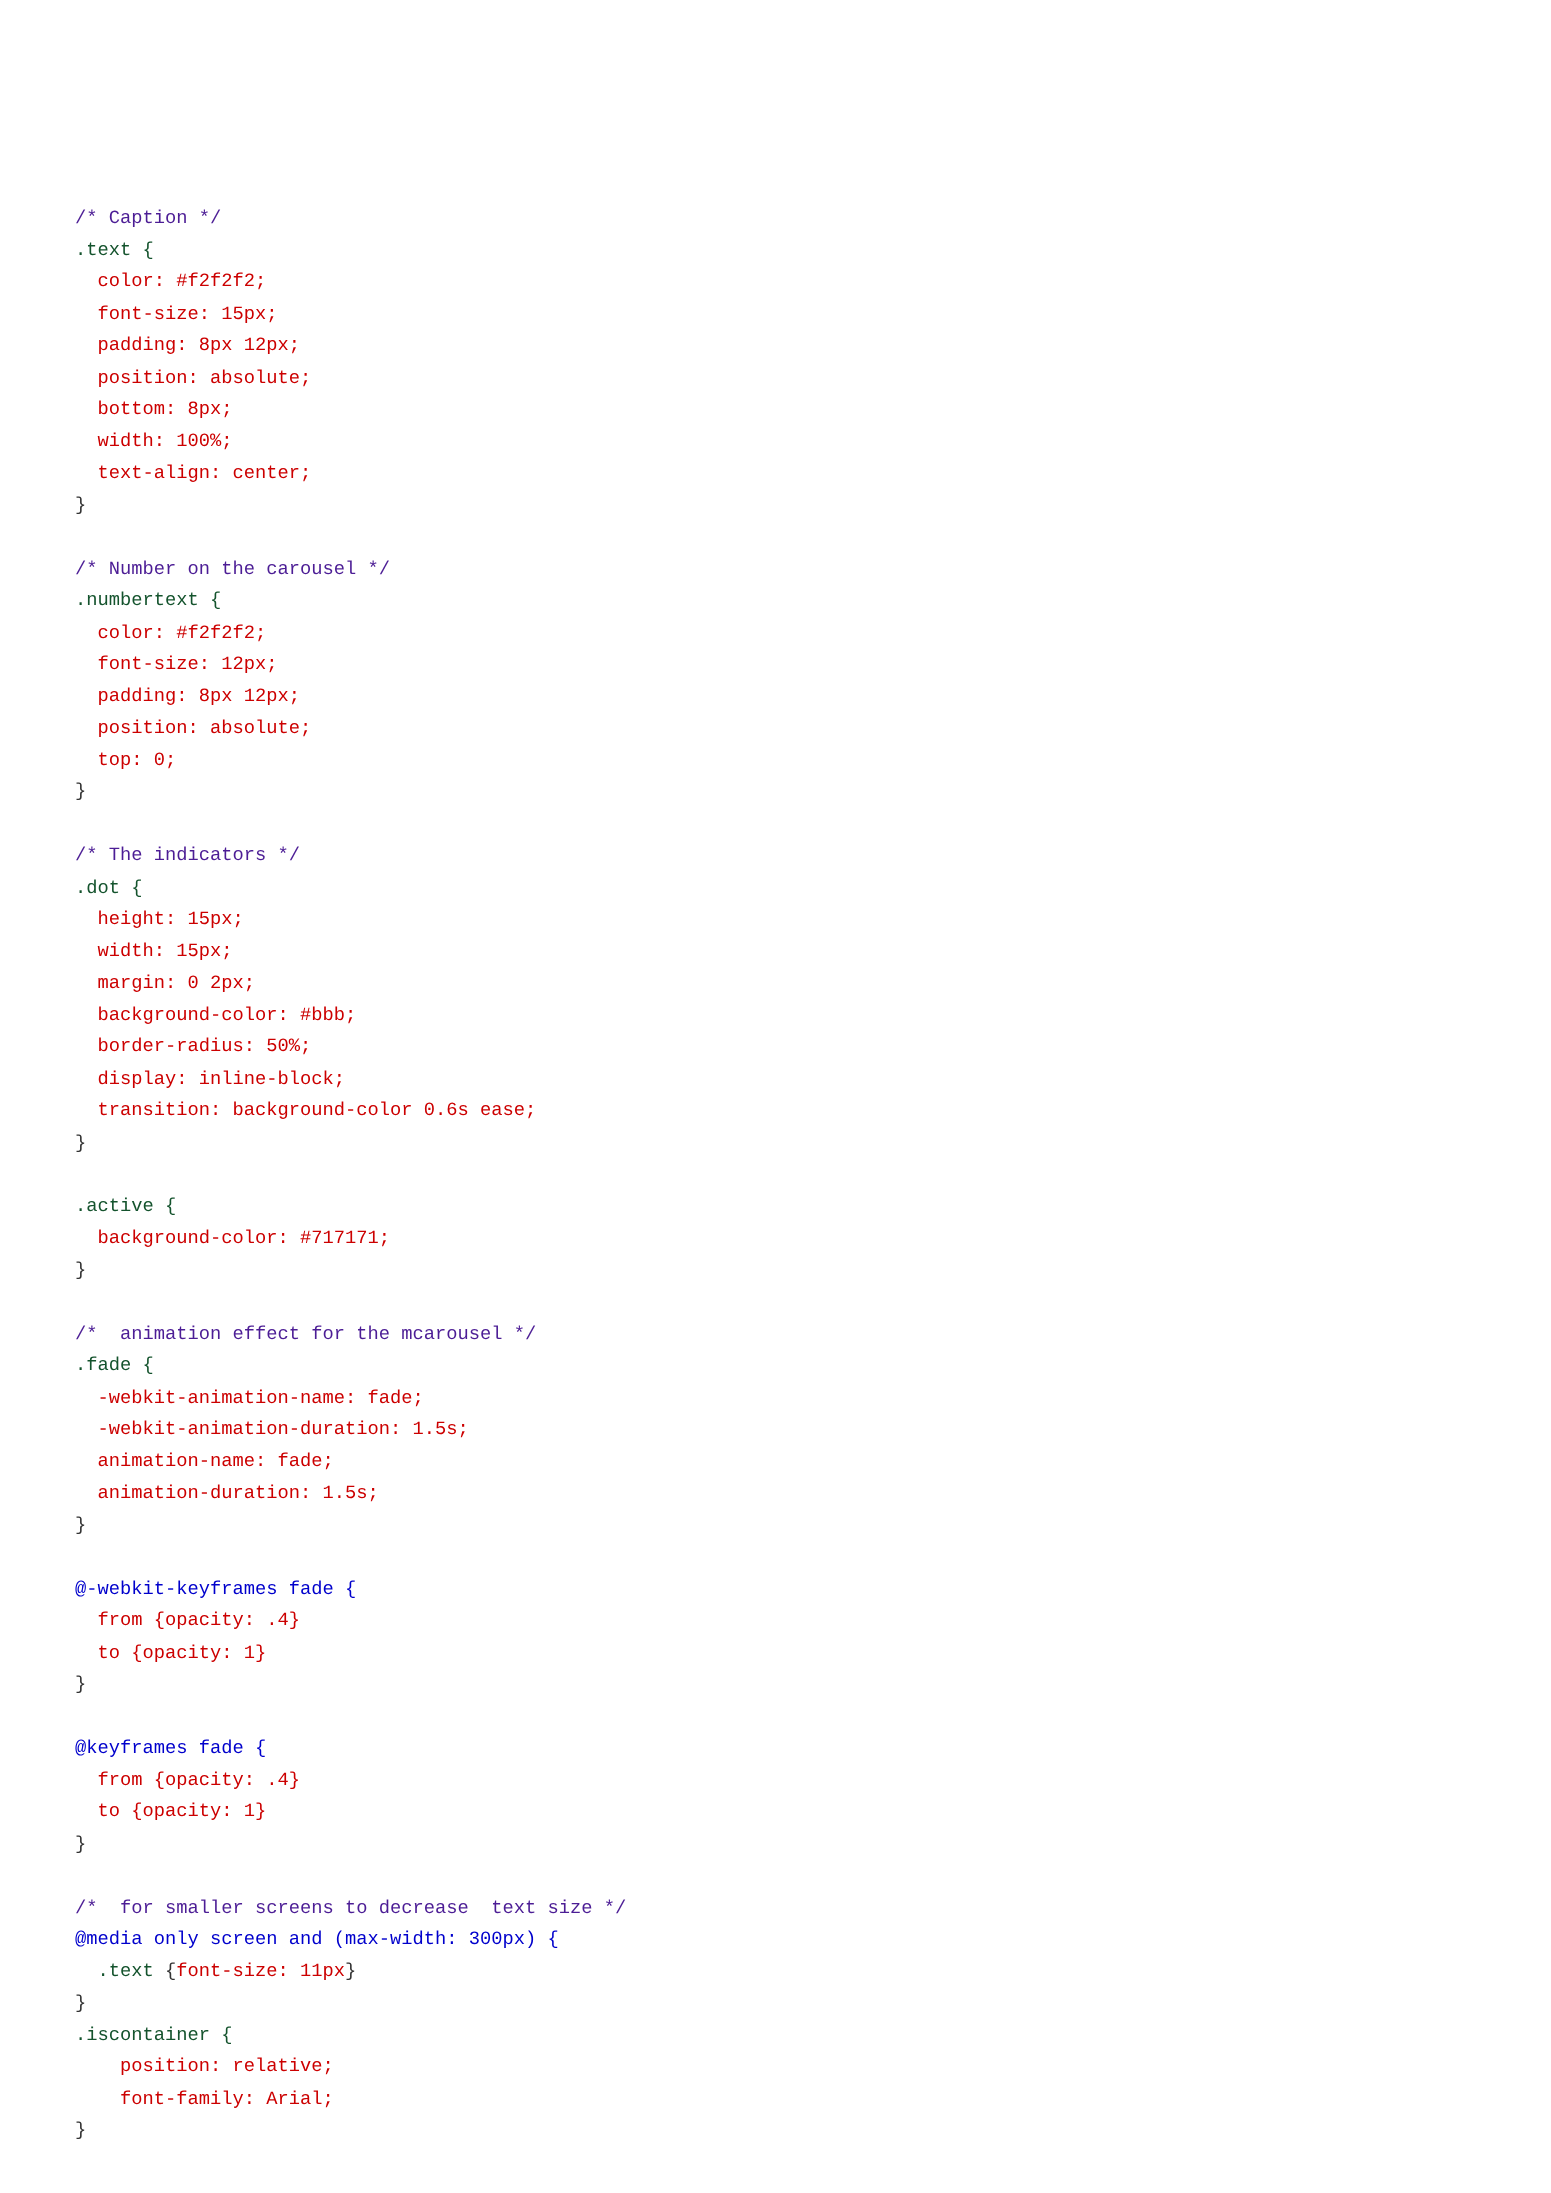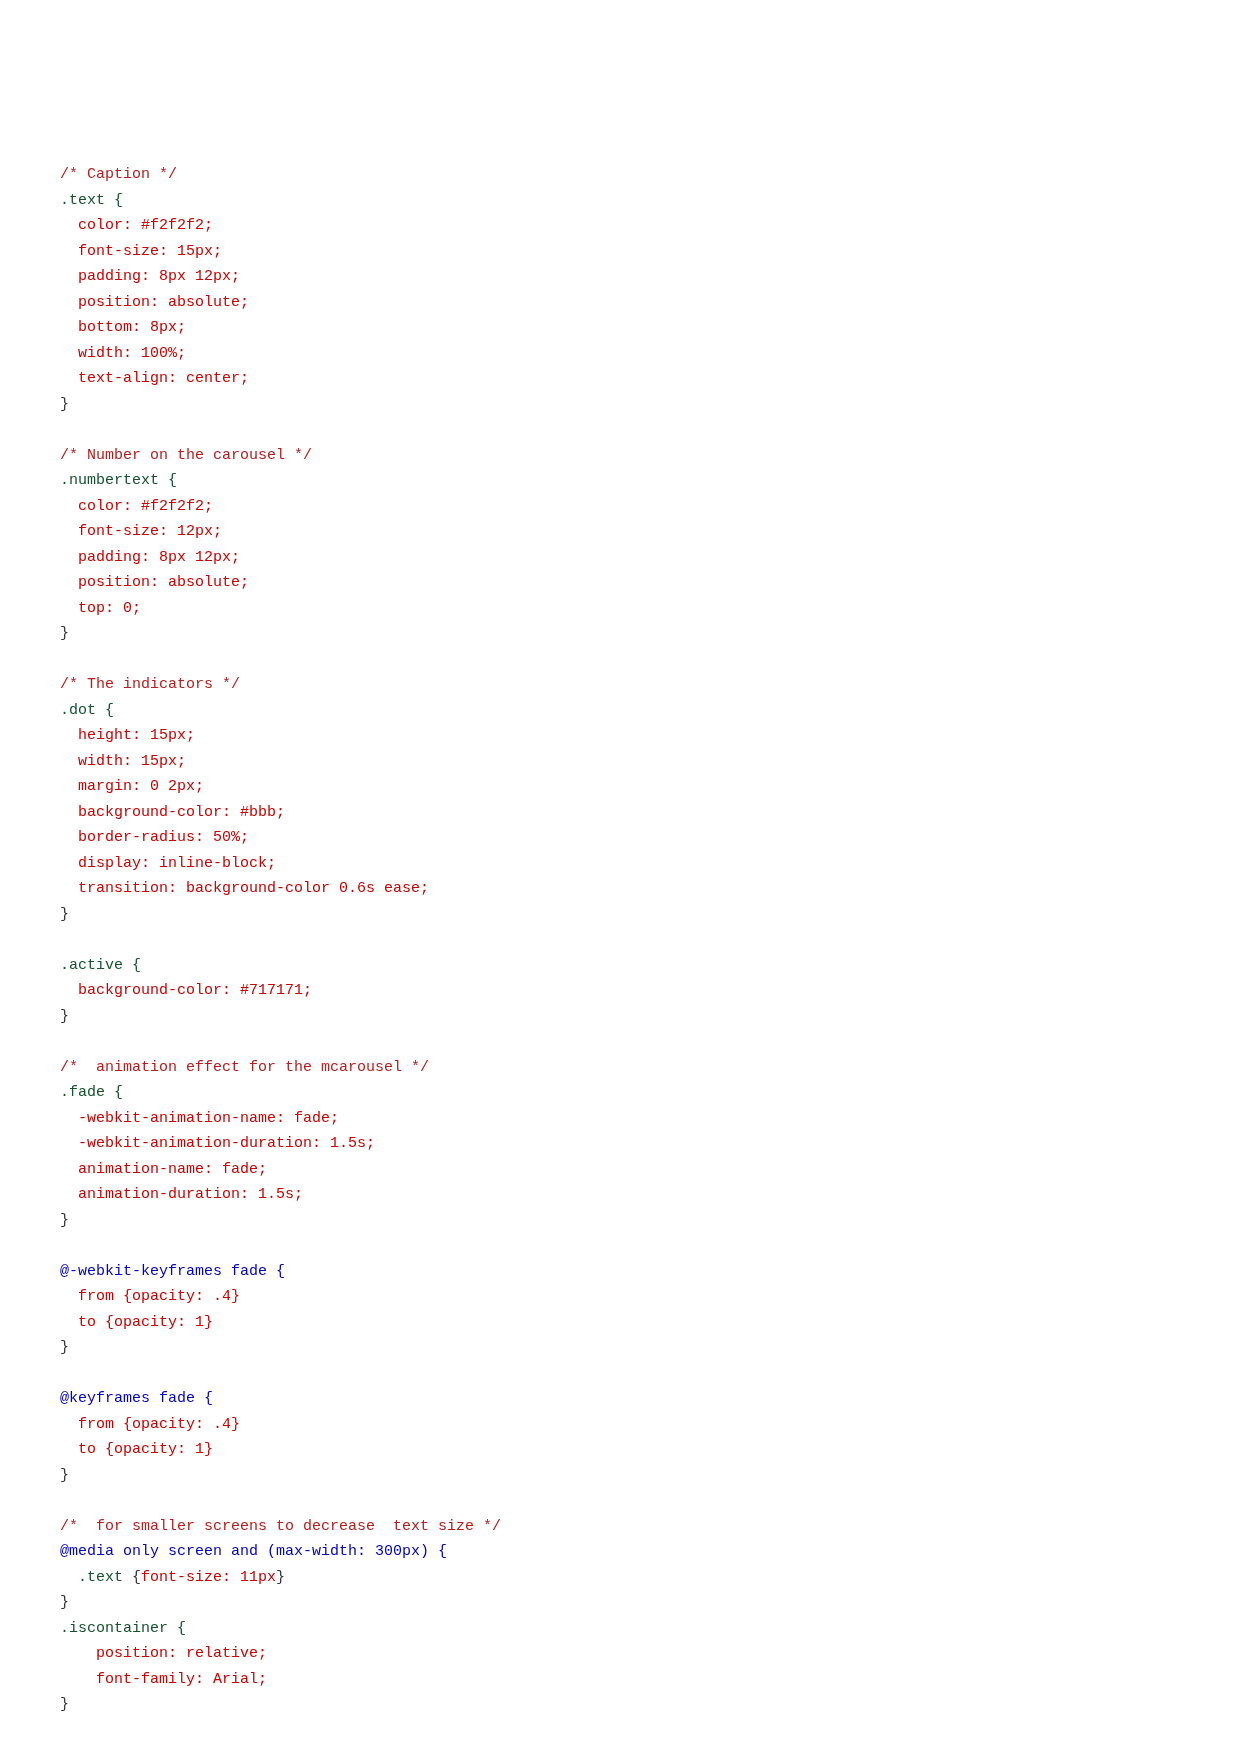--- a/index.html
+++ b/index.html
@@ -17,21 +17,21 @@
       width: 1241px;
       min-height: 1754px;
     }
 
     .code-block {
       line-height: 1.7;
       white-space: pre;
     }
 
     .comment {
-      color: #b91c1c;
+      color: #4c1d95;
     }
 
     .selector {
       color: #14532d;
     }
 
     .property {
       color: #cc0000;
     }
 

